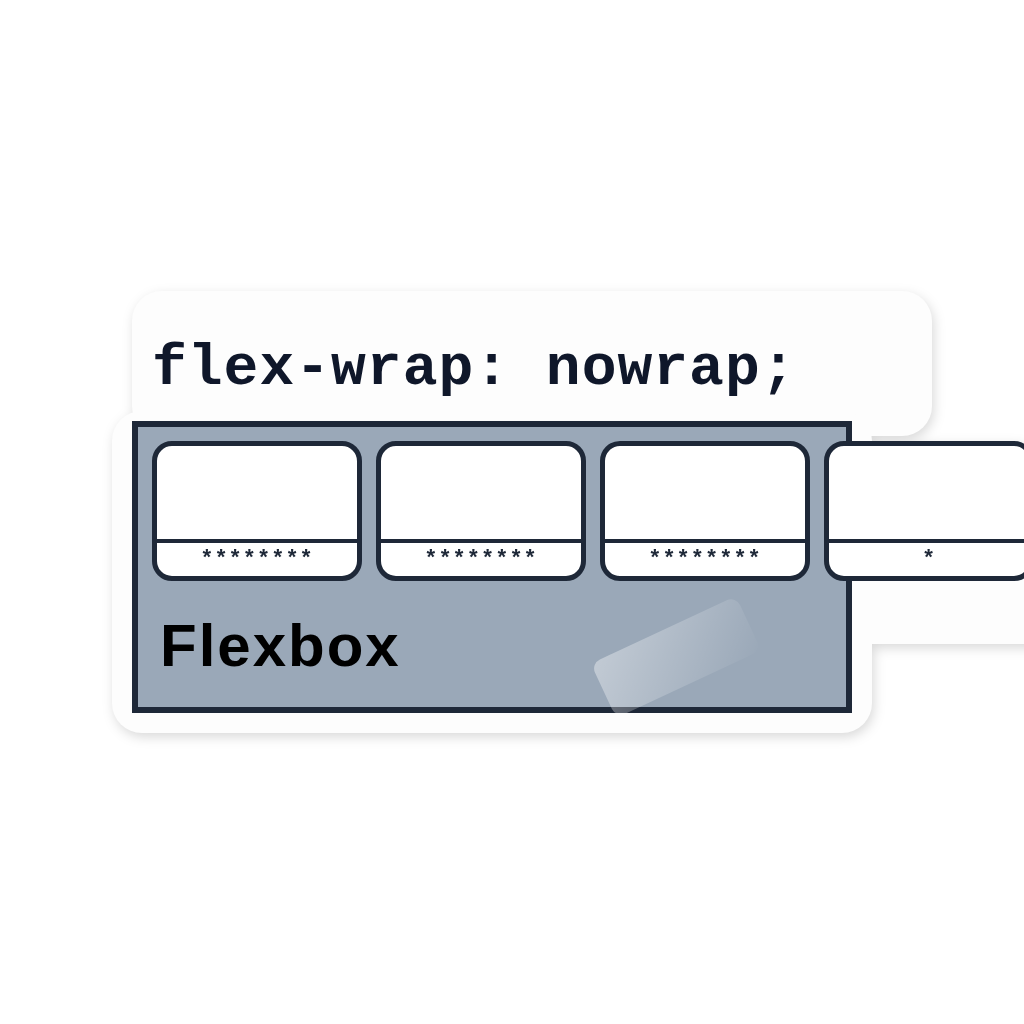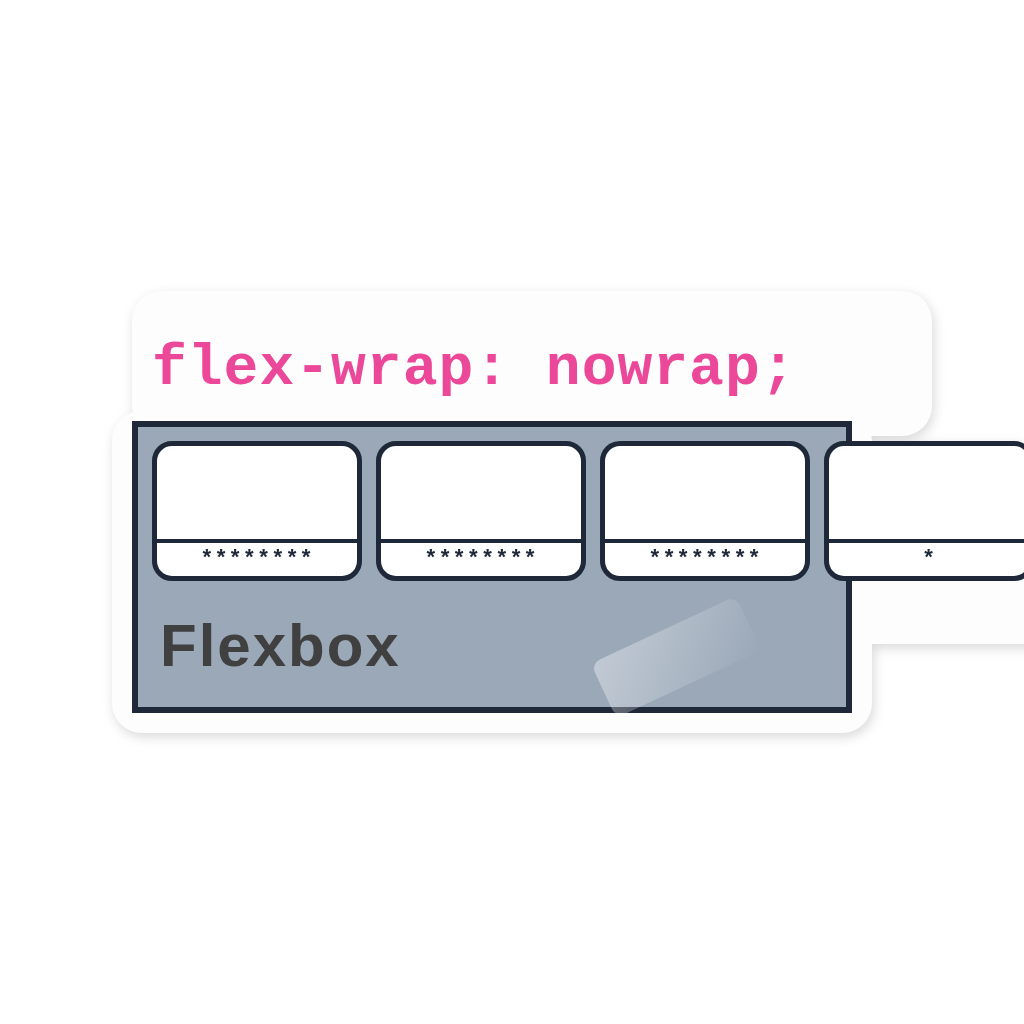--- a/index.html
+++ b/index.html
@@ -22,21 +22,21 @@
       filter: drop-shadow(2px 4px 6px rgba(0,0,0,0.15));
     }
     .content {
       position: relative;
       z-index: 1;
     }
     .code-line {
       font-family: 'Menlo', 'Consolas', 'Courier New', monospace;
       font-size: 58px;
       font-weight: 700;
-      color: #ec4899;
+      color: #0f172a;
       padding: 25px 0 20px 50px;
       letter-spacing: 1px;
     }
     .container-box {
       margin-left: 30px;
       width: 720px;
       border: 6px solid #1e2838;
       background: #9aa8b8;
       position: relative;
     }
@@ -65,21 +65,21 @@
       text-align: center;
       font-family: 'Courier New', monospace;
       font-weight: 700;
       color: #1e2838;
       font-size: 22px;
       padding: 4px 0 4px 0;
       letter-spacing: 1px;
     }
     .main-text {
       padding: 18px 0 28px 22px;
-      color: #404040;
+      color: #000000;
       font-family: 'Hiragino Sans', 'Meiryo', 'Arial Black', sans-serif;
       font-weight: 900;
     }
     .main-line1 {
       font-size: 60px;
       line-height: 1.1;
       letter-spacing: 2px;
       font-family: 'Arial Black', 'Hiragino Sans', sans-serif;
     }
     .main-line2 {

